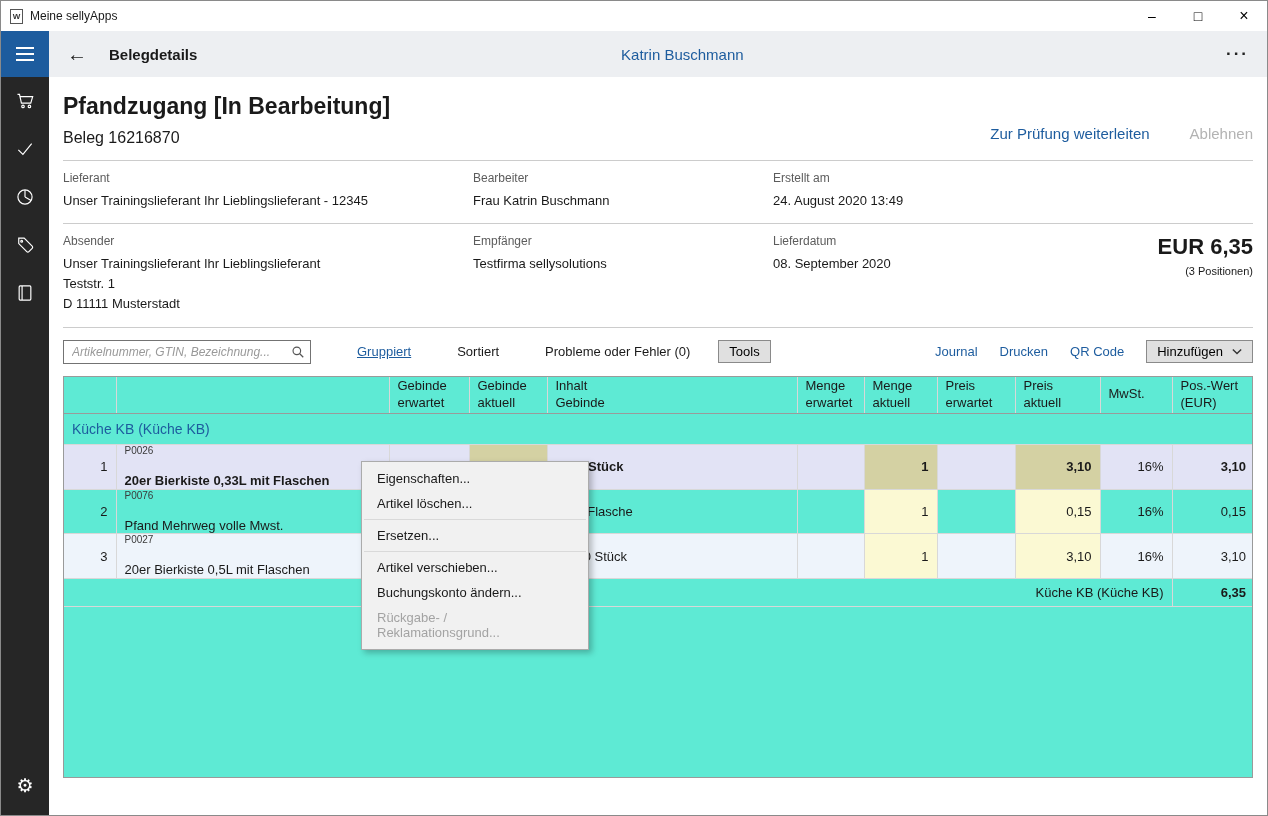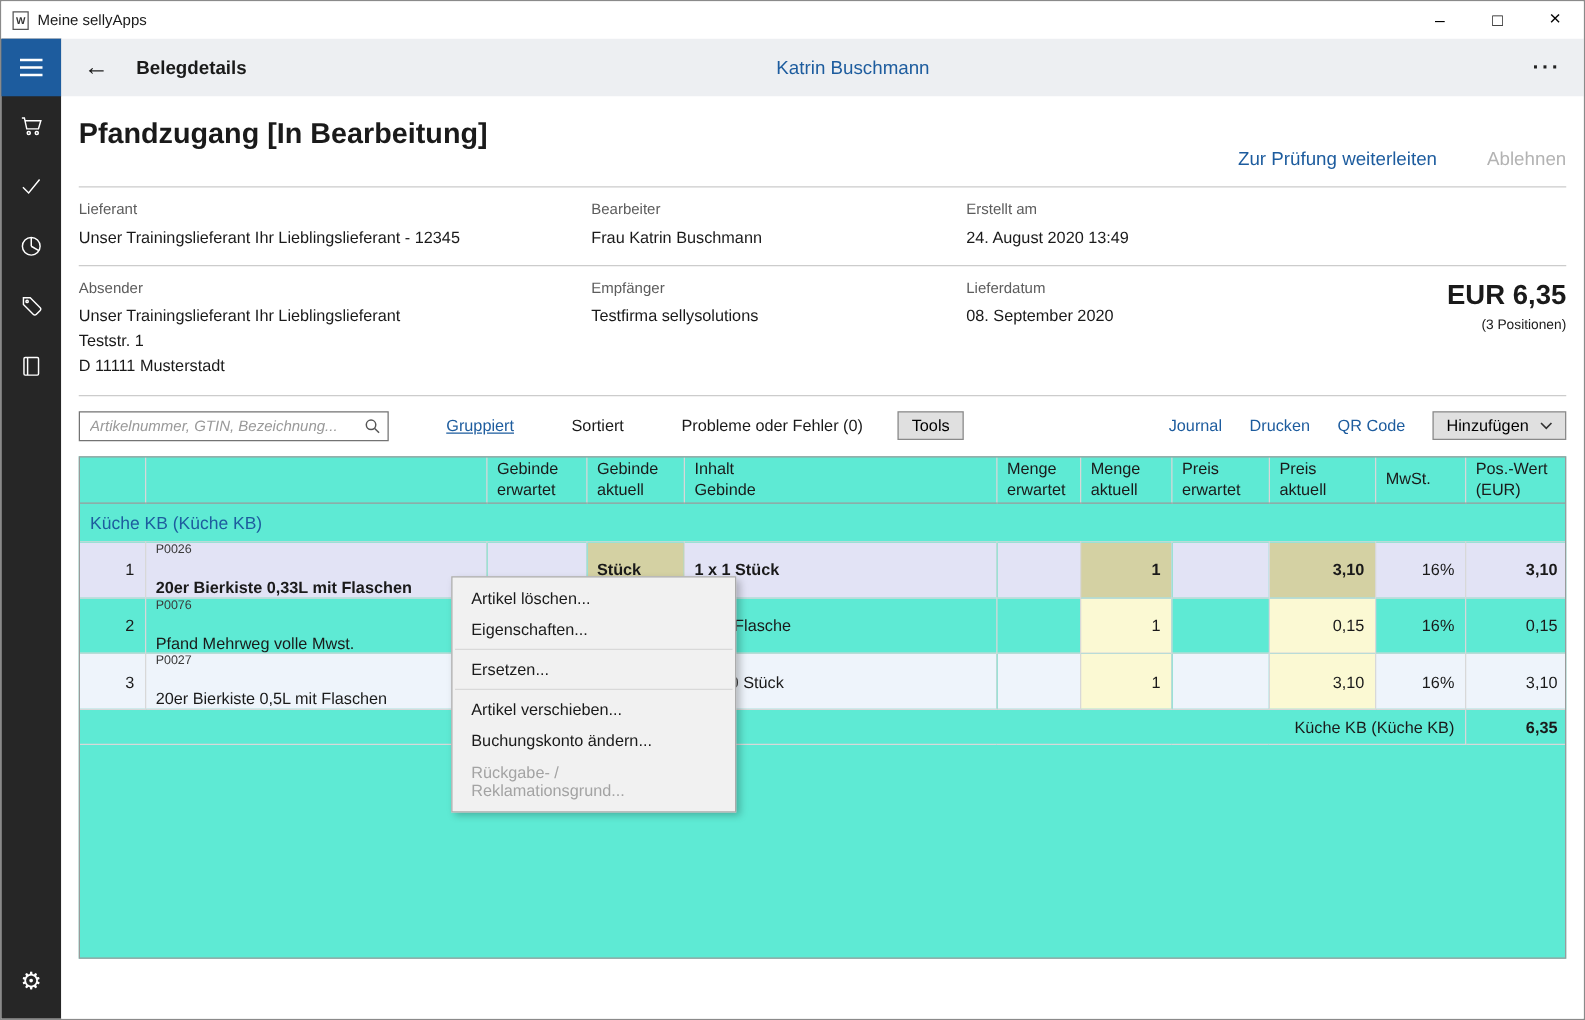--- a/index.html
+++ b/index.html
@@ -168,20 +168,21 @@
       <span class="appbar-title">Belegdetails</span>
       <span class="appbar-user link">Katrin Buschmann</span>
       <span class="appbar-more">···</span>
     </div>
 
     <div class="main">
 
       <div class="doc-header">
         <div>
           <div class="doc-title">Pfandzugang [In Bearbeitung]</div>
+          <div class="doc-sub">Beleg 16216870</div>
         </div>
         <div class="doc-actions">
           <span class="link">Zur Prüfung weiterleiten</span>
           <span class="disabled-link">Ablehnen</span>
         </div>
       </div>
 
       <hr class="divider">
 
       <div class="info-row">
@@ -368,21 +369,21 @@
             </tr>
           </tbody>
         </table>
       </div>
 
     </div>
   </div>
 </div>
 
 <div class="ctx">
+  <div class="ctx-item">Eigenschaften...</div>
   <div class="ctx-item">Artikel löschen...</div>
-  <div class="ctx-item">Eigenschaften...</div>
   <div class="ctx-sep"></div>
   <div class="ctx-item">Ersetzen...</div>
   <div class="ctx-sep"></div>
   <div class="ctx-item">Artikel verschieben...</div>
   <div class="ctx-item">Buchungskonto ändern...</div>
   <div class="ctx-item disabled">Rückgabe- / Reklamationsgrund...</div>
 </div>
 
 </body></html>

